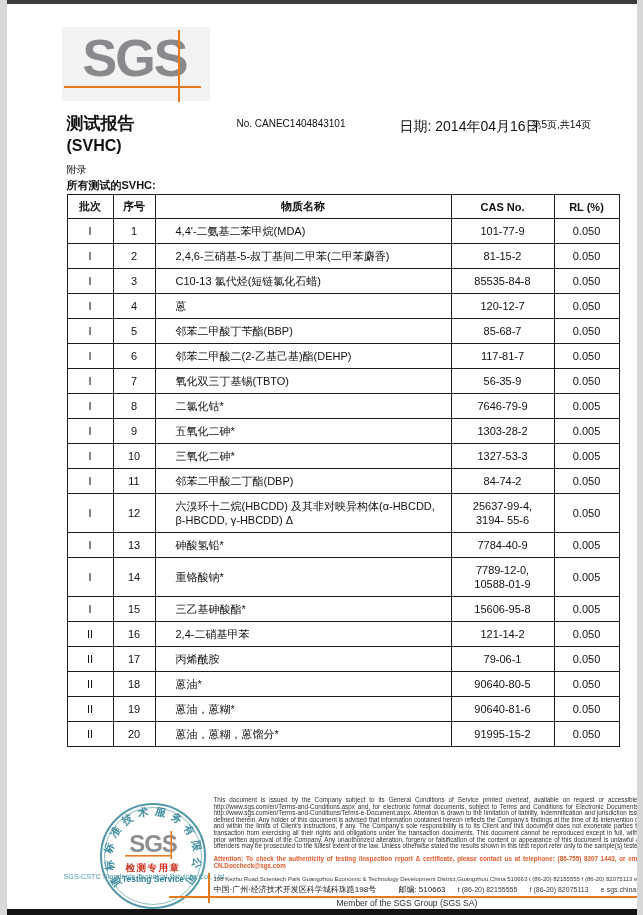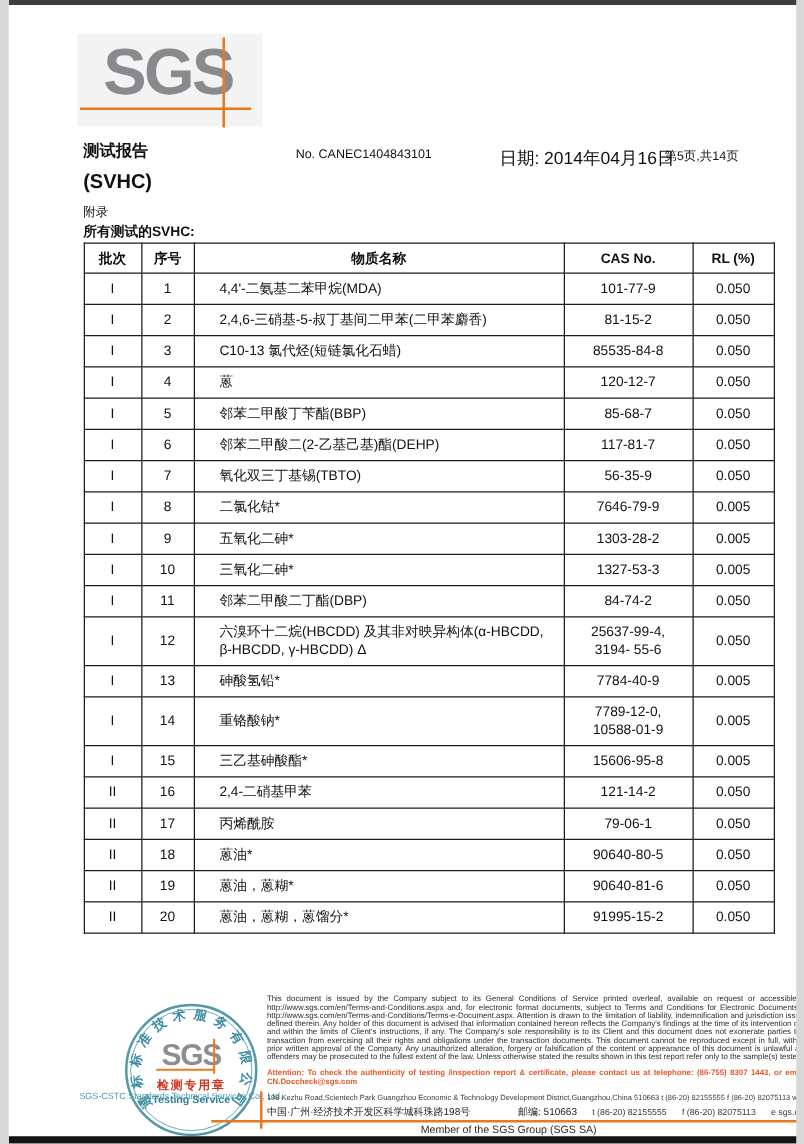--- a/index.html
+++ b/index.html
@@ -13,21 +13,21 @@
   .bottombar{left:0;top:909px;width:643px;height:6px;background:#141414;}
 
   
   .logo-bg{left:55px;top:27px;width:148px;height:74px;background:#f3f3f3;}
   .logo-text{left:76px;top:30px;font-size:52px;line-height:56px;font-weight:bold;
     color:#8a8a8e;letter-spacing:-2px;}
   .logo-vline{left:171px;top:30px;width:2px;height:72px;background:#e8791e;}
   .logo-hline{left:57px;top:86px;width:137px;height:2px;background:#e8791e;}
 
   
-  .title1{left:60px;top:112px;font-size:13px;font-weight:bold;}
+  .title1{left:60px;top:112px;font-size:17px;font-weight:bold;}
   .title2{left:60px;top:137px;font-size:16px;font-weight:bold;}
   .report-no{left:230px;top:118px;font-size:10px;}
   .report-date{left:393px;top:118px;font-size:14px;}
   .report-pages{left:525px;top:118px;font-size:10px;}
   .appendix{left:60px;top:163px;font-size:10px;font-weight:normal;}
   .caption{left:60px;top:178px;font-size:11px;font-weight:bold;}
 
   
   .svhc-table{left:60px;top:194px;}
   table{border-collapse:collapse;width:552px;table-layout:fixed;}
@@ -44,21 +44,21 @@
     color:#4b9aab;}
   .legal{left:207px;top:797px;width:433px;font-size:6.3px;line-height:6.6px;
     color:#2e2e2e;text-align:justify;}
   .attention{left:207px;top:856px;width:433px;font-size:6.3px;line-height:6.9px;
     color:#e25a2c;font-weight:bold;text-align:justify;}
   .addr-en{left:207px;top:876px;width:433px;font-size:6px;color:#3a3a3a;
     white-space:nowrap;}
   .addr-cn-row{left:207px;top:884px;width:433px;font-size:8px;color:#222;
     white-space:nowrap;}
   .addr-cn-row span{display:inline-block;}
-  .addr-postcode{margin-left:36px;}
+  .addr-postcode{margin-left:20px;}
   .addr-part{margin-left:10px;font-size:7px;color:#3a3a3a;}
   .foot-vline{left:201px;top:873px;width:2px;height:30px;background:#e8791e;}
   .foot-hline{left:162px;top:896px;width:478px;height:2px;background:#e8791e;}
   .member{left:330px;top:898px;width:308px;font-size:8.5px;color:#2b2b2b;
     }
   .stamp{left:88px;top:800px;}
 </style>
 </head>
 <body>
 

